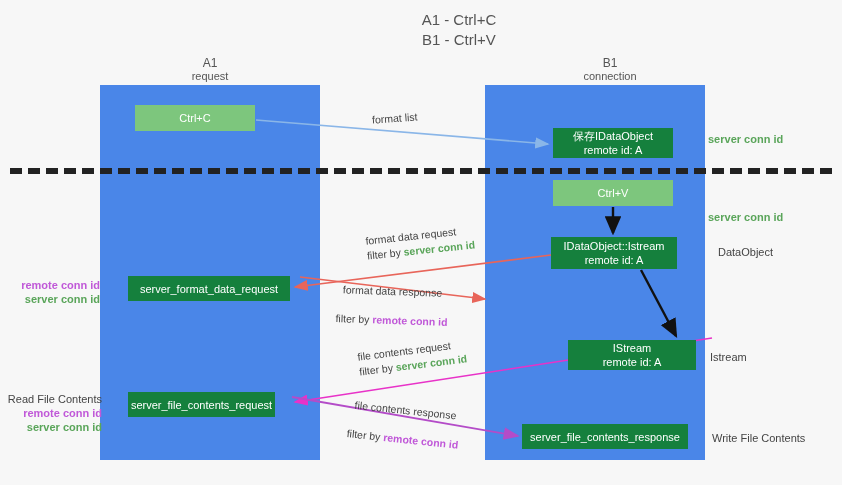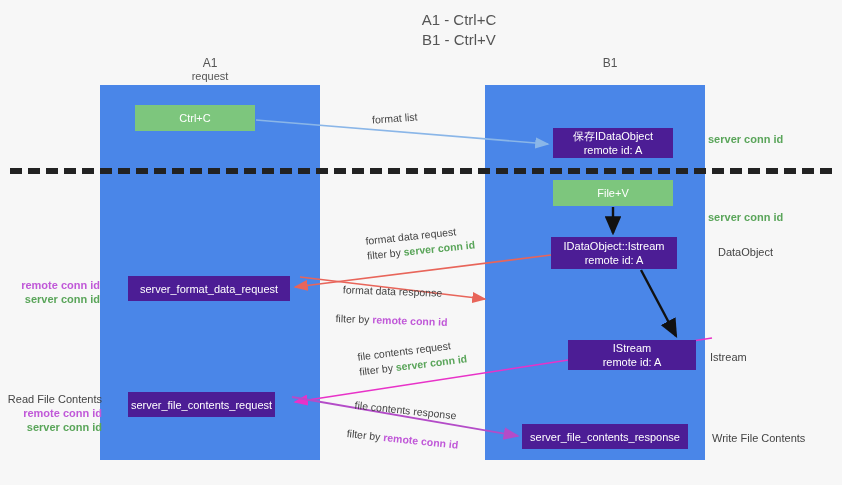--- a/index.html
+++ b/index.html
@@ -40,21 +40,21 @@
   }
 
   
   .box{
     box-sizing:border-box;
     color:#fff;font-size:11px;line-height:14px;
     display:flex;flex-direction:column;align-items:center;justify-content:center;
     text-align:center;
     padding:2px 4px;
   }
-  .box.orange{background:#4c1d95;}
+  .box.orange{background:#15803d;}
   .box.green{background:#7dc67d;}
   .box .l2{font-size:11px;}
 
   #box-save-idataobject{left:553px;top:128px;width:120px;height:30px;}
   #box-ctrl-c{left:135px;top:105px;width:120px;height:26px;}
   #box-ctrl-v{left:553px;top:180px;width:120px;height:26px;}
   #box-getdata{left:551px;top:237px;width:126px;height:32px;}
   #box-istream{left:568px;top:340px;width:128px;height:30px;}
   #box-fmt-req{left:128px;top:276px;width:162px;height:25px;}
   #box-fmt-res{left:489px;top:287px;width:158px;height:25px;}
@@ -103,20 +103,21 @@
 
   <div class="abs lane" id="lane-a1"></div>
   <div class="abs lane" id="lane-b1"></div>
 
   <div class="abs col-head" id="head-a1">
     <div class="big">A1</div>
     <div>request</div>
   </div>
   <div class="abs col-head" id="head-b1">
     <div class="big">B1</div>
+    <div>connection</div>
   </div>
 
   <svg id="wires" viewBox="0 0 842 485">
     <defs>
       <marker id="ah-blue" markerWidth="9" markerHeight="7" refX="8" refY="3.5" orient="auto">
         <polygon points="0,0 9,3.5 0,7" fill="#8ab6e8"></polygon>
       </marker>
       <marker id="ah-red" markerWidth="9" markerHeight="7" refX="8" refY="3.5" orient="auto">
         <polygon points="0,0 9,3.5 0,7" fill="#e8655a"></polygon>
       </marker>
@@ -151,21 +152,21 @@
   <div class="abs box green" id="box-ctrl-c">
     <span>Ctrl+C</span>
   </div>
 
   <div class="abs box orange" id="box-save-idataobject">
     <span>保存IDataObject</span>
     <span class="l2">remote id: A</span>
   </div>
 
   <div class="abs box green" id="box-ctrl-v">
-    <span>File+V</span>
+    <span>Ctrl+V</span>
   </div>
 
   <div class="abs box orange" id="box-getdata">
     <span>IDataObject::Istream</span>
     <span class="l2">remote id: A</span>
   </div>
 
   <div class="abs box orange" id="box-istream">
     <span>IStream</span>
     <span class="l2">remote id: A</span>

